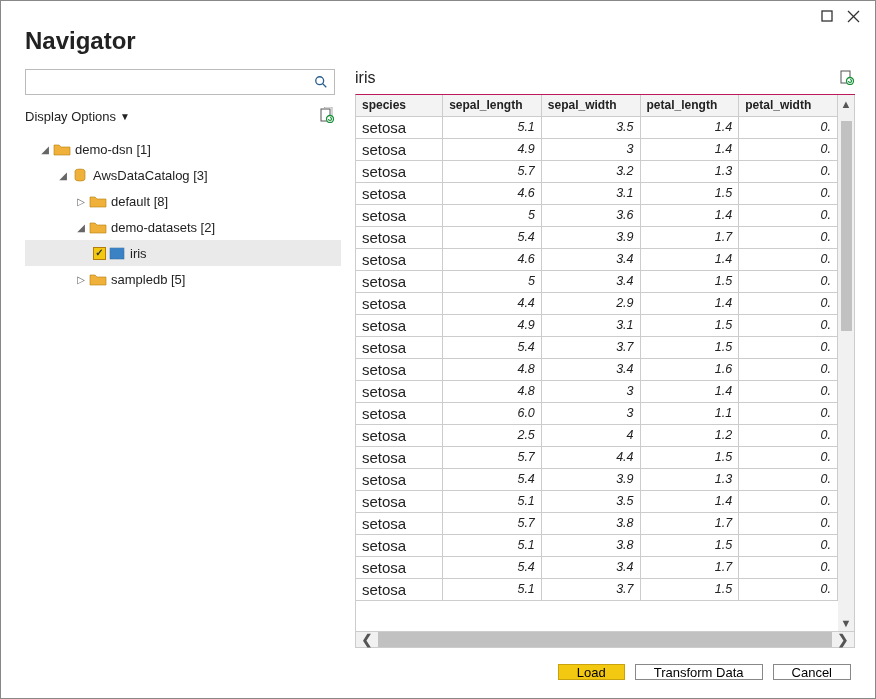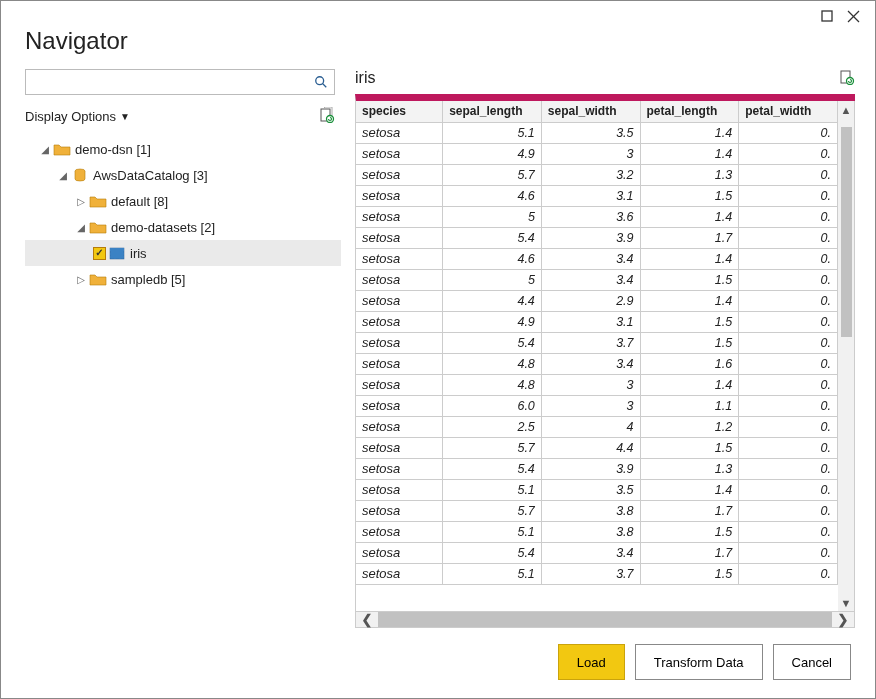--- a/index.html
+++ b/index.html
@@ -1,20 +1,20 @@
 <!DOCTYPE html>
 <html><head>
 <meta charset="utf-8">
 <style>
   * { box-sizing: border-box; margin: 0; padding: 0; }
   body { font-family: "Segoe UI", Tahoma, sans-serif; font-size: 13px; color: #222; background: #fff; }
   .window { width: 876px; height: 699px; border: 1px solid #888; position: relative; display: flex; flex-direction: column; }
   .titlebar { display: flex; justify-content: flex-end; align-items: center; padding: 4px 12px 0 12px; height: 26px; }
   .win-btn { width: 20px; height: 18px; display: flex; align-items: center; justify-content: center; cursor: pointer; margin-left: 6px; font-size: 15px; font-weight: 300; }
-  .dialog-title { font-size: 24px; font-weight: 400; padding: 0 24px 14px 24px; color: #222; }
+  .dialog-title { font-size: 24px; font-weight: 700; padding: 0 24px 14px 24px; color: #222; }
   .body { flex: 1; display: flex; padding: 0 20px 0 24px; overflow: hidden; }
   .left-pane { width: 330px; display: flex; flex-direction: column; }
   .search-row { display: flex; align-items: center; border: 1px solid #bbb; height: 26px; padding: 0 6px; margin-bottom: 8px; margin-right: 20px; }
   .search-row input { flex: 1; border: none; outline: none; font-size: 13px; }
   .search-icon { width: 14px; height: 14px; }
   .display-row { display: flex; align-items: center; padding: 4px 0 6px 0; margin-right: 20px; justify-content: space-between; }
   .display-label { display: flex; align-items: center; cursor: pointer; font-size: 13px; }
   .display-label .dd { font-size: 10px; margin-left: 4px; }
   .refresh-icon svg { width: 16px; height: 16px; }
   .tree { margin-top: 4px; padding-right: 14px; }
@@ -32,39 +32,39 @@
   .ind-2 { padding-left: 32px; }
   .ind-3 { padding-left: 50px; }
   .ind-4 { padding-left: 68px; }
 
   .right-pane { flex: 1; display: flex; flex-direction: column; min-width: 0; }
   .preview-head { display: flex; justify-content: space-between; align-items: flex-start; padding-bottom: 6px; }
   .preview-title { font-size: 16px; font-weight: 400; }
   .preview-sub { font-size: 12px; color: #666; margin-top: 2px; }
   .preview-refresh svg { width: 16px; height: 16px; }
 
-  .table-wrap { flex: 1; position: relative; border-top: 7px solid #be185d; border-left: 1px solid #ccc; display: flex; min-height: 0; }
+  .table-wrap { flex: 1; position: relative; border-top: 1px solid #be185d; border-left: 1px solid #ccc; display: flex; min-height: 0; }
   .table-scroll { flex: 1; overflow: hidden; position: relative; }
   table { border-collapse: collapse; width: 100%; table-layout: fixed; }
   th, td { border-right: 1px solid #ccc; border-bottom: 1px solid #ccc; padding: 2px 6px; height: 21px; overflow: hidden; white-space: nowrap; }
   th { background: #f3f3f3; font-weight: 600; text-align: left; font-size: 12px; }
   td.num { text-align: right; font-style: italic; font-size: 12.5px; }
-  td.txt { text-align: left; font-style: italic; font-size: 13px; }
+  td.txt { text-align: left; font-size: 15px; }
   col.c0 { width: 86px; }
   col.cn { width: 98px; }
 
   .vscroll { width: 17px; background: #f1f1f1; border-right: 1px solid #ccc; position: relative; display: flex; flex-direction: column; align-items: center; }
   .vscroll .arrow { height: 17px; width: 100%; display:flex; align-items:center; justify-content:center; font-size:11px; color:#555; cursor:pointer;}
   .vscroll .thumb { position: absolute; top: 26px; width: 11px; height: 210px; background: #c1c1c1; border-radius: 0; }
   .hscroll-row { height: 17px; background: #f1f1f1; border: 1px solid #ccc; border-top: 1px solid #ccc; display:flex; align-items:center; }
   .hscroll-row .harrow { width: 22px; height: 100%; display:flex; align-items:center; justify-content:center; font-size:13px; font-weight:bold; color:#555; cursor:pointer; }
   .hscroll-row .htrack { flex:1; height:100%; background:#c1c1c1; }
 
   .footer { display: flex; justify-content: flex-end; align-items: center; padding: 16px 24px 18px 24px; gap: 10px; }
-  .btn { height: 36px; padding: 0 18px; border: 1px solid #888; background: #fff; font-size: 13px; cursor: pointer; }
+  .btn { height: 16px; padding: 0 18px; border: 1px solid #888; background: #fff; font-size: 13px; cursor: pointer; }
   .btn.primary { background: #f2c811; border-color: #caa30c; font-weight: 400; }
 </style>
 </head>
 <body>
 
 <div class="window">
   <div class="titlebar">
     <div class="win-btn">
       <svg width="12" height="12">
           <rect x="1" y="1" width="10" height="10" fill="none" stroke="#333" stroke-width="1.3"></rect>

